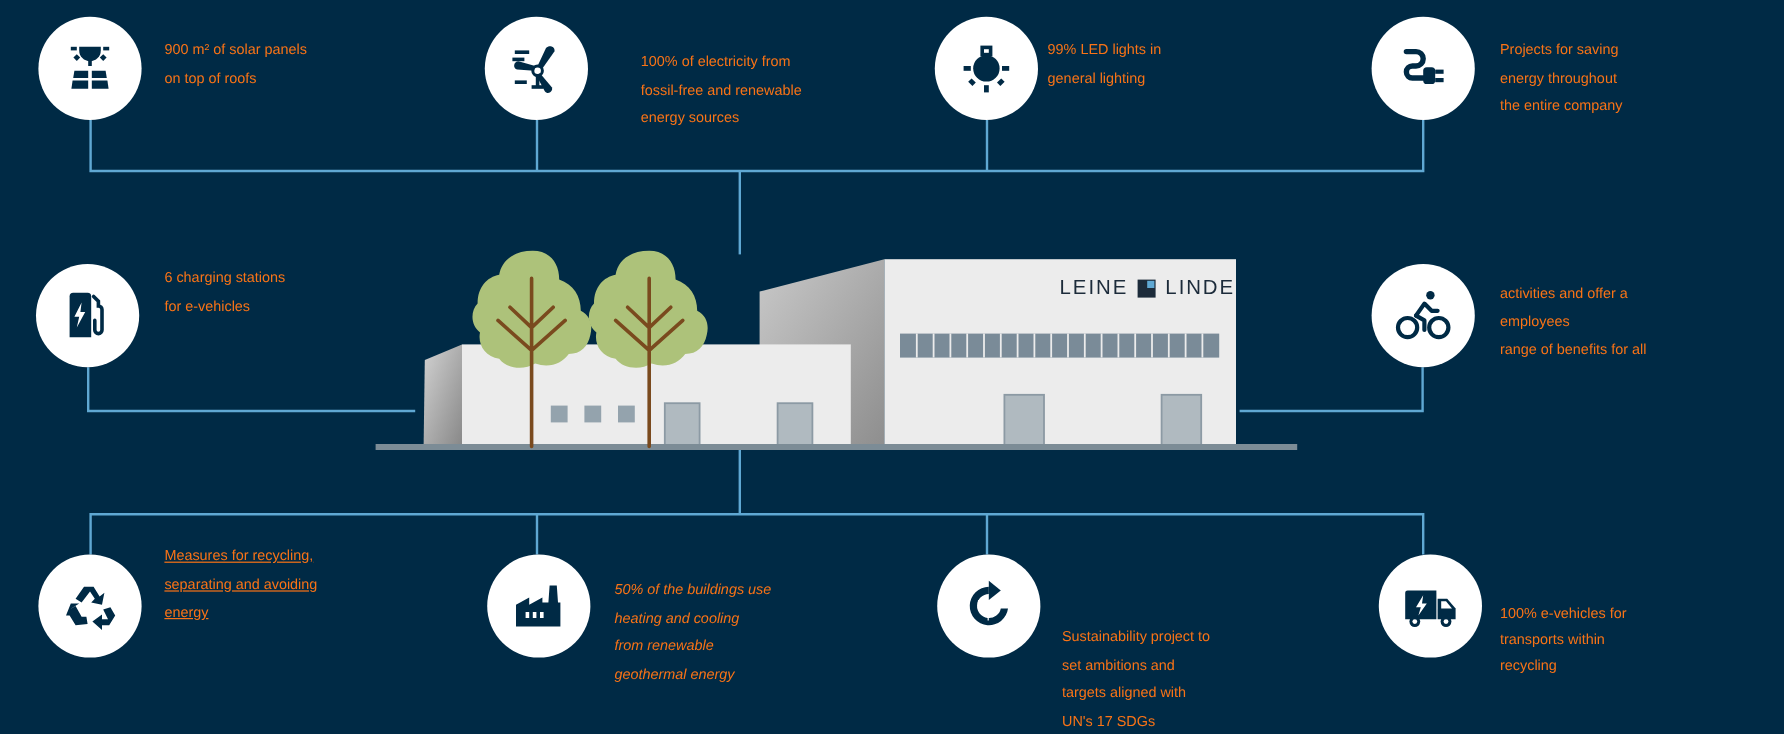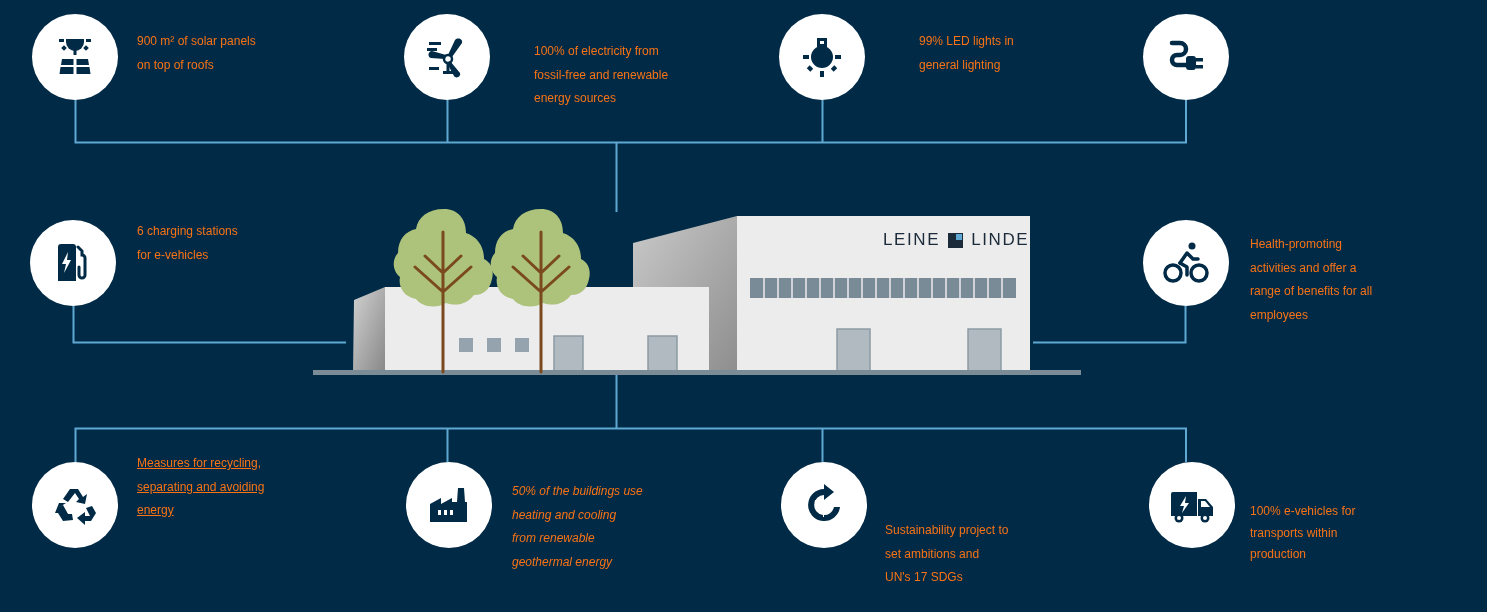--- a/index.html
+++ b/index.html
@@ -137,32 +137,37 @@
       <rect x="23" y="9" width="10" height="9"></rect>
         <rect x="26" y="12" width="4" height="3" fill="#fff"></rect>
       <circle cx="28" cy="28" r="11"></circle>
       <rect x="9" y="26" width="6" height="4"></rect>
         <rect x="41" y="26" width="6" height="4"></rect>
       <rect x="26" y="42" width="4" height="6"></rect>
       <rect x="14" y="37" width="4" height="5" transform="rotate(-45 16 39.5)"></rect>
       <rect x="38" y="37" width="4" height="5" transform="rotate(45 40 39.5)"></rect>
     </svg>
   </div>
-  <div class="label" style="left:919px;top:30px;">
+  <div class="label" style="left:873px;top:30px;">
     <span>99% LED lights in</span>
     <span>general lighting</span>
   </div>
 
   <div class="circle" style="left:1143px;top:14px;">
     <svg viewBox="0 0 56 56" fill="none" stroke="#002a45">
       <path d="M14 14 h8 a6 6 0 0 1 0 12 h-3 a5 5 0 0 0 0 10 h9" stroke-width="4.5" stroke-linecap="round"></path>
       <rect x="28" y="27" width="10" height="14" rx="3" fill="#002a45" stroke="none"></rect>
       <rect x="38" y="29" width="7" height="3.5" fill="#002a45" stroke="none"></rect>
       <rect x="38" y="36" width="7" height="3.5" fill="#002a45" stroke="none"></rect>
     </svg>
+  </div>
+  <div class="label" style="left:1250px;top:30px;">
+    <span>Projects for saving</span>
+    <span>energy throughout</span>
+    <span>the entire company</span>
   </div>
 
   <div class="circle" style="left:30px;top:220px;">
     <svg viewBox="0 0 56 56" fill="#002a45">
       <path d="M13 12 a3 3 0 0 1 3-3 h12 a3 3 0 0 1 3 3 v34 h-18z"></path>
       <polygon points="23,17 17,29 21,29 19,38 26,25 22,25" fill="#fff"></polygon>
       <path d="M33 12 l4 4 v4 a3 3 0 0 1 3 3 v17 a3 3 0 0 1 -6 0 v-8" fill="none" stroke="#002a45" stroke-width="3" stroke-linecap="round"></path>
     </svg>
   </div>
   <div class="label" style="left:137px;top:220px;">
@@ -173,24 +178,23 @@
   <div class="circle" style="left:1143px;top:220px;">
     <svg viewBox="0 0 56 56" fill="none" stroke="#002a45" stroke-width="3.5">
       <circle cx="34" cy="11" r="3.5" fill="#002a45" stroke="none"></circle>
       <circle cx="15" cy="38" r="8"></circle>
         <circle cx="41" cy="38" r="8"></circle>
       <path d="M22 28 l7-10 l6 6 h5" stroke-linecap="round" stroke-linejoin="round"></path>
       <path d="M22 28 l7 4 v8" stroke-linecap="round" stroke-linejoin="round"></path>
     </svg>
   </div>
   <div class="label" style="left:1250px;top:233px;">
-    <span>Health-promoting</span>
     <span>activities and offer a</span>
+    <span>employees</span>
     <span>range of benefits for all</span>
-    <span>employees</span>
   </div>
 
   <div class="circle" style="left:32px;top:462px;">
     <svg viewBox="0 0 56 56" fill="#002a45">
       <polygon points="23,12 31,12 36,20 40,17 38,27 29,25 32,22 28,16 21,25 16,22"></polygon>
       <polygon points="45,29 49,36 44,44 38,44 38,48 30,41 38,35 38,39 43,39 39,31"></polygon>
       <polygon points="11,31 16,28 21,37 25,37 26,43 16,44 11,36 8,36 12,26 19,26"></polygon>
     </svg>
   </div>
   <div class="label" style="left:137px;top:452px;text-decoration:underline;">
@@ -217,34 +221,35 @@
   <div class="circle" style="left:781px;top:462px;">
     <svg viewBox="0 0 56 56" fill="#002a45">
       <path d="M28 12 a16 16 0 1 0 16 18 h-6 a10 10 0 1 1 -10 -12z"></path>
       <polygon points="28,7 38,15 28,23"></polygon>
       <path d="M27 40 v-8 c-6 0 -9 -4 -8 -9 c5 0 8 3 8 8 c0 -6 3 -10 9 -10 c1 6 -3 10 -8 10 v9z" fill="#fff"></path>
     </svg>
   </div>
   <div class="label" style="left:885px;top:480px;margin-top:39px;">
     <span>Sustainability project to</span>
     <span>set ambitions and</span>
+    <span>targets aligned with</span>
     <span>UN's 17 SDGs</span>
   </div>
 
   <div class="circle" style="left:1149px;top:462px;">
     <svg viewBox="0 0 56 56" fill="#002a45">
       <path d="M7 17 a2 2 0 0 1 2-2 h24 v24 h-26z"></path>
       <path d="M34 22 h8 l7 8 v9 h-15z"></path>
       <polygon points="37,24 41,24 46,30 37,30" fill="#fff"></polygon>
       <circle cx="15" cy="41" r="4.5"></circle>
         <circle cx="41" cy="41" r="4.5"></circle>
       <circle cx="15" cy="41" r="2" fill="#fff"></circle>
         <circle cx="41" cy="41" r="2" fill="#fff"></circle>
       <polygon points="22,19 16,29 20,29 18,36 25,26 21,26" fill="#fff"></polygon>
     </svg>
   </div>
   <div class="label" style="left:1250px;top:501px;line-height:21.5px;">
     <span>100% e-vehicles for</span>
     <span>transports within</span>
-    <span>production</span>
+    <span>recycling</span>
   </div>
 
 </div>
 
 </body></html>

